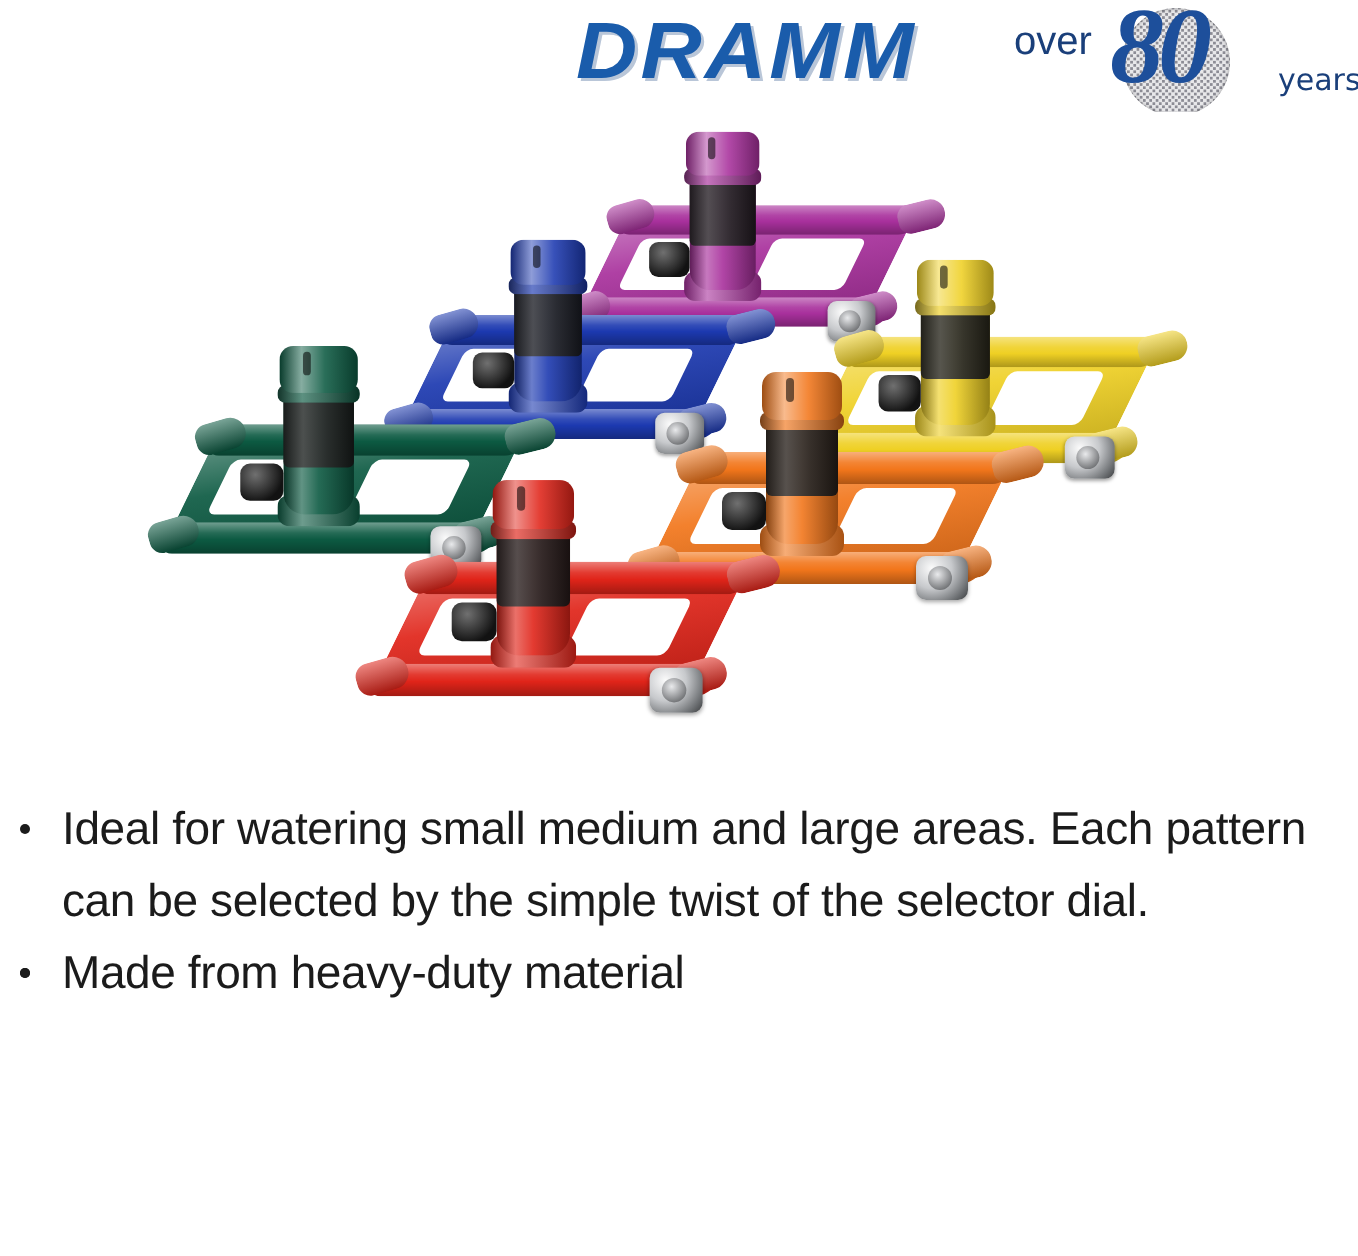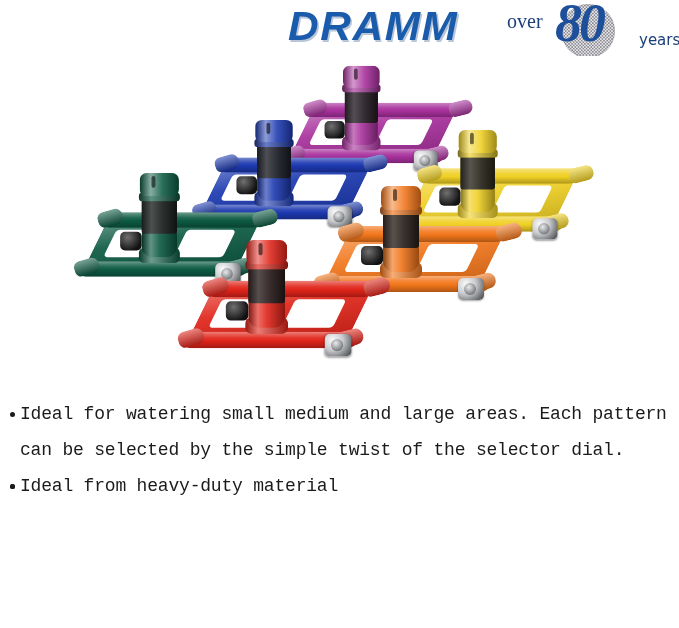--- a/index.html
+++ b/index.html
@@ -61,21 +61,21 @@
     background-size: 3.2px 3.2px, 3.2px 3.2px;
     background-position: 0 0, 1.6px 1.6px;
     box-shadow: inset 0 0 2px rgba(0,0,0,.35);
   }
   #badge-over {
     position: absolute;
     left: 2px;
     top: 9px;
     font-size: 20px;
     color: #1a3f7a;
-    font-family: Liberation Serif, serif;
+    font-family: Liberation Sans, sans-serif;
     line-height: 20px;
   }
   #badge-number {
     position: absolute;
     left: 50px;
     top: -6px;
     font-family: "Liberation Serif", serif;
     font-style: italic;
     font-weight: bold;
     font-size: 54px;
@@ -279,23 +279,23 @@
     top: 396px;
     width: 679px;
   }
   ul.feature-list {
     list-style: none;
     margin: 0;
     padding: 0;
   }
   li.feature-item {
     position: relative;
-    padding-left: 20px;
-    font-family: Liberation Mono, monospace;
-    font-size: 18px;
+    padding-left: 31px;
+    font-family: Liberation Sans, sans-serif;
+    font-size: 23px;
     line-height: 36px;
     color: #1b1b1b;
     letter-spacing: -0.2px;
     margin-bottom: 0px;
   }
   li.feature-item .bullet-dot {
     position: absolute;
     left: 10px;
     top: 16px;
     width: 5px;
@@ -465,16 +465,16 @@
   <ul class="feature-list">
     <li class="feature-item">
       <span class="bullet-dot"></span>
       <span>Ideal for watering small medium and large areas. Each pattern can be selected by the simple twist of the selector dial.</span>
     </li>
     <li class="feature-item">
       <span class="bullet-dot"></span>
     </li>
     <li class="feature-item">
       <span class="bullet-dot"></span>
-      <span>Ideal from heavy-duty material</span>
+      <span>Made from heavy-duty material</span>
     </li>
   </ul>
 </div>
 
 </body></html>

